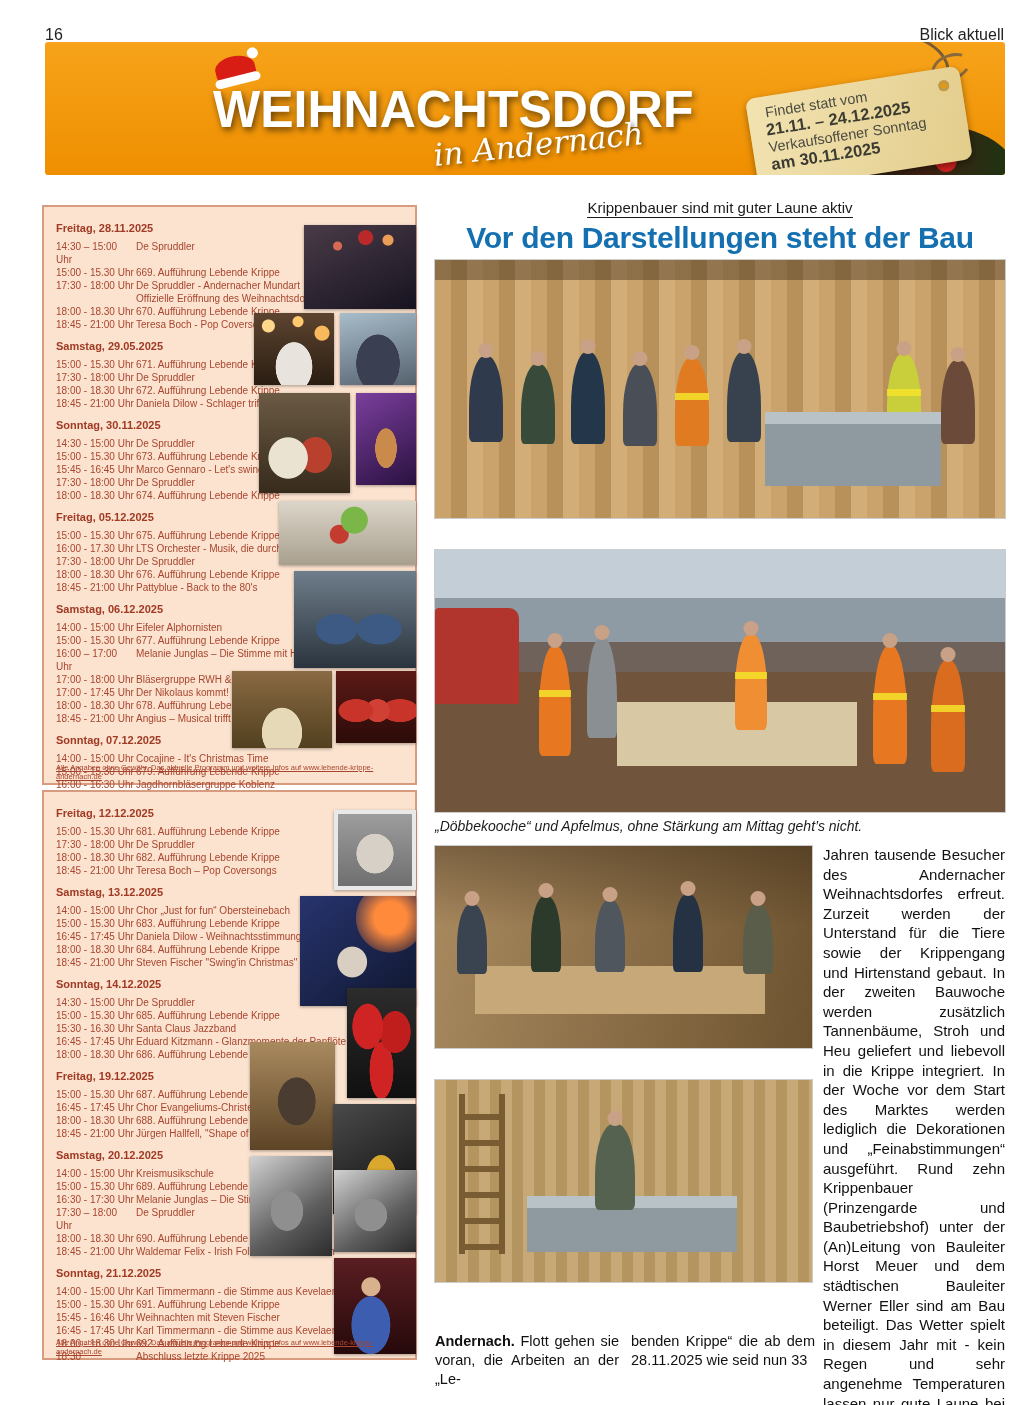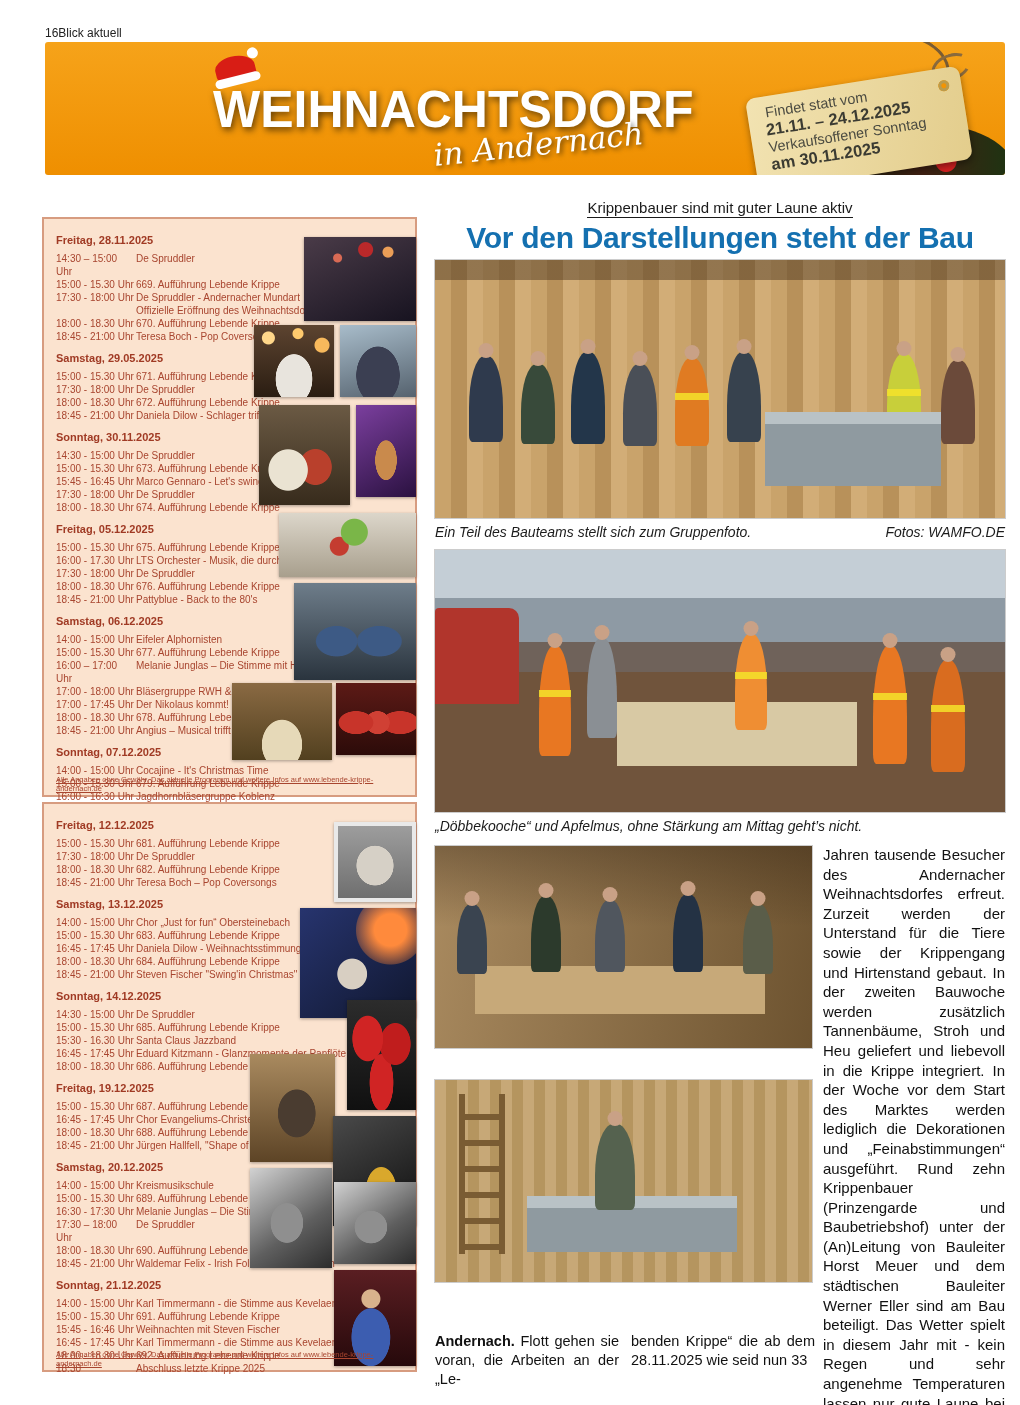--- a/index.html
+++ b/index.html
@@ -1,21 +1,21 @@
 <!DOCTYPE html>
 <html><head>
 <meta charset="utf-8">
 <style>
   html,body{margin:0;padding:0;background:#fff;}
   .page{position:relative;width:1020px;height:1405px;background:#fff;overflow:hidden;
         font-family:"Liberation Sans",sans-serif;color:#111;}
 
   
   .masthead{position:absolute;left:45px;right:16px;top:26px;display:flex;
-            font-size:12px;color:#222;}
+            justify-content:space-between;font-size:16px;color:#222;}
 
   
   .banner{position:absolute;left:45px;top:42px;width:960px;height:133px;
           background:linear-gradient(#f6a31a,#ef8f00);border-radius:3px;overflow:hidden;}
   .garland{position:absolute;left:-6px;top:10px;width:724px;height:128px;
     border-radius:0 46% 42% 0/0 95% 55% 0;
     background:
       radial-gradient(circle at 10% 30%,#c01010 0 16px,transparent 17px),
       radial-gradient(circle at 22% 75%,#e03a18 0 13px,transparent 14px),
       radial-gradient(circle at 34% 30%,#8c1111 0 15px,transparent 16px),
@@ -70,21 +70,21 @@
          padding:8px 0 0 16px;box-sizing:border-box;color:#4c4c42;}
   .tag-hole{position:absolute;right:12px;top:12px;width:11px;height:11px;border-radius:50%;
          background:#f29404;box-shadow:inset 0 0 0 3px #bb9b4c;}
   .tag .t1,.tag .t3{font-size:14.5px;}
   .tag .t2,.tag .t4{font-size:16.5px;font-weight:bold;color:#3b3b32;}
   .tag .t1{padding-left:2px;}
   .tag .t4{padding-left:0px;}
 
   
   .program-box{position:absolute;left:42px;width:375px;background:#fbe3cf;
-         border:2px solid #d79c80;box-sizing:border-box;color:#a8452f;margin-top:12px;}
+         border:2px solid #d79c80;box-sizing:border-box;color:#a8452f;}
   .box1{top:205px;height:580px;}
   .box2{top:790px;height:570px;}
   .days{position:absolute;left:12px;top:6px;right:6px;}
   .day-h{font-weight:bold;font-size:11px;color:#a03a24;margin:9px 0 6px;}
   .prow{display:flex;font-size:10px;line-height:13px;}
   .pt{width:80px;flex:none;}
   .pe{flex:1;}
   .footnote{position:absolute;left:12px;bottom:2px;right:10px;font-size:7.5px;color:#a8452f;text-decoration:underline;}
   .bp{position:absolute;box-shadow:0 1px 3px rgba(0,0,0,.35);}
 
@@ -497,24 +497,20 @@
     <div class="person" style="left:34px;top:96px;width:34px;height:86px;background:#2f3a4d"></div>
     <div class="person" style="left:86px;top:104px;width:34px;height:80px;background:#384a3a"></div>
     <div class="person" style="left:136px;top:92px;width:34px;height:92px;background:#23364a"></div>
     <div class="person" style="left:188px;top:104px;width:34px;height:82px;background:#4a4f57"></div>
     <div class="person vis" style="left:240px;top:98px;width:34px;height:88px;background:#e07b22"></div>
     <div class="person" style="left:292px;top:92px;width:34px;height:90px;background:#37424e"></div>
     <div class="person vis" style="left:452px;top:94px;width:34px;height:88px;background:#c8cf3a"></div>
     <div class="person" style="left:506px;top:100px;width:34px;height:84px;background:#6b4a3a"></div>
     <div class="sawtable" style="left:330px;top:152px;width:176px;height:74px"></div>
   </div>
-  <div class="cap-row">
-    <span>Ein Teil des Bauteams stellt sich zum Gruppenfoto.</span>
-    <span>Fotos: WAMFO.DE</span>
-  </div>
 
   <div class="photo p2">
     <div class="truck"></div>
     <div class="sawtable" style="left:182px;top:152px;width:240px;height:64px;background:#d8c9a4"></div>
     <div class="person vis" style="left:104px;top:96px;width:32px;height:110px;background:#e87722"></div>
     <div class="person" style="left:152px;top:88px;width:30px;height:100px;background:#8a8f94"></div>
     <div class="person vis" style="left:300px;top:84px;width:32px;height:96px;background:#ef8e33"></div>
     <div class="person vis" style="left:438px;top:96px;width:34px;height:118px;background:#e87722"></div>
     <div class="person vis" style="left:496px;top:110px;width:34px;height:112px;background:#d96c1f"></div>
   </div>

